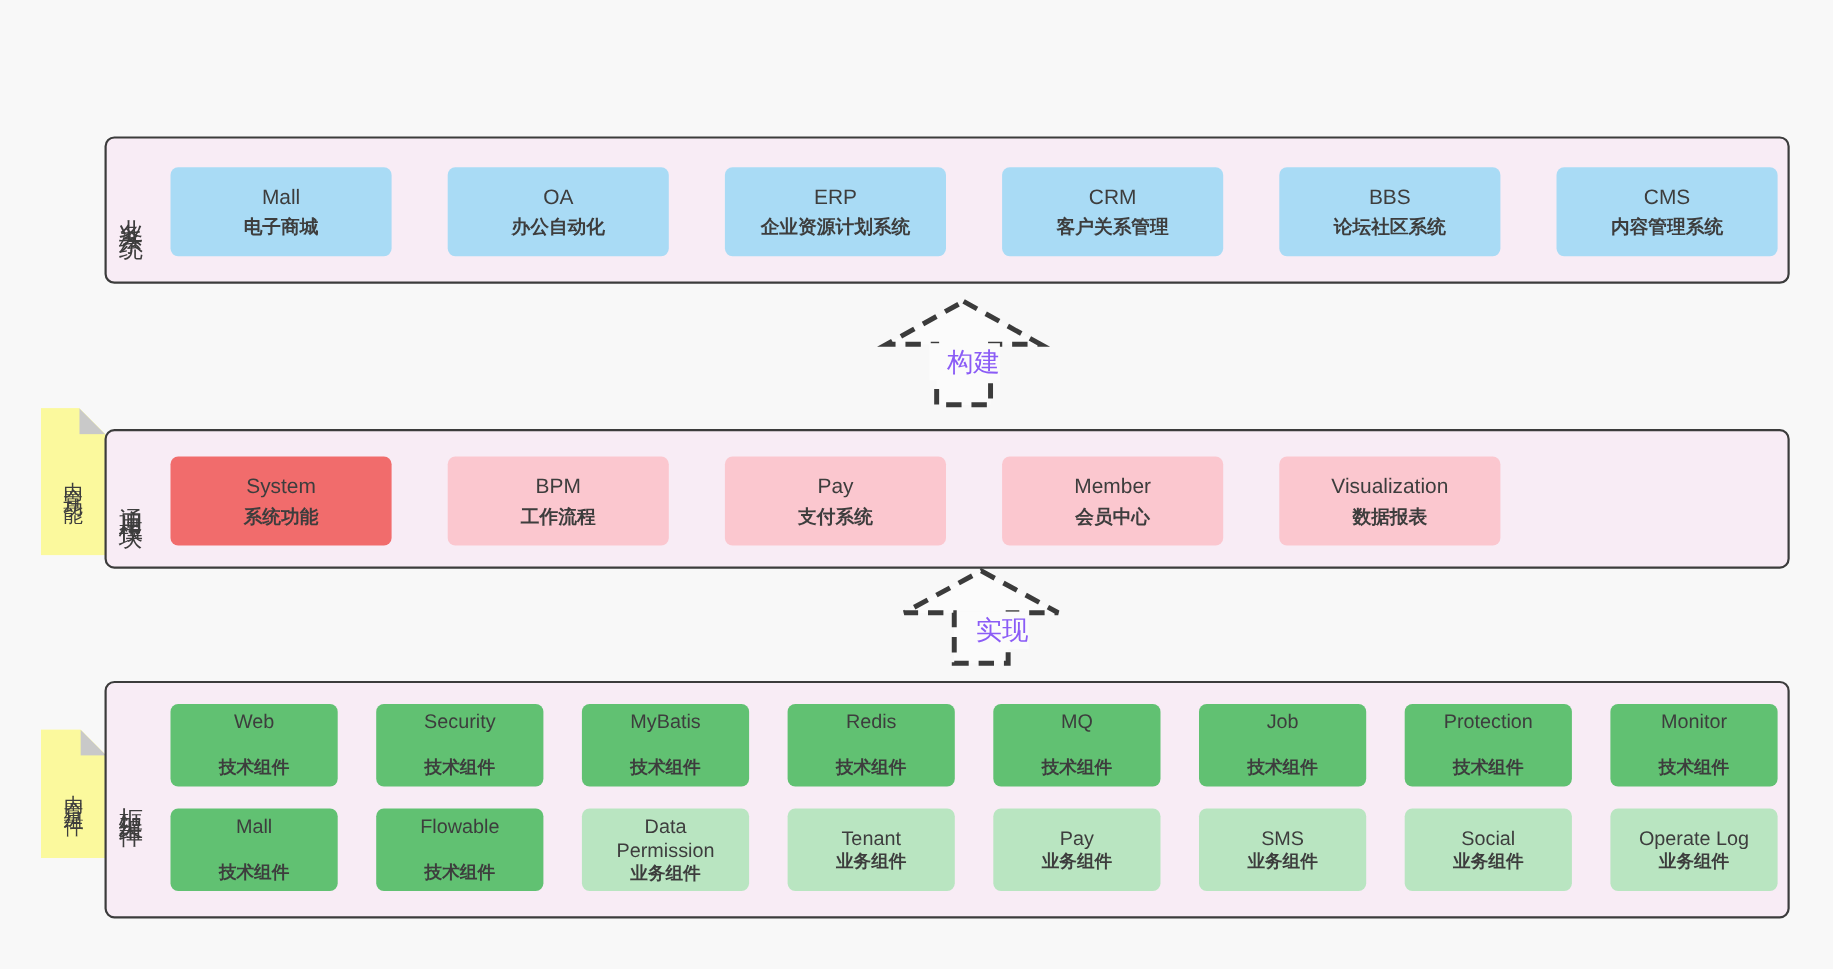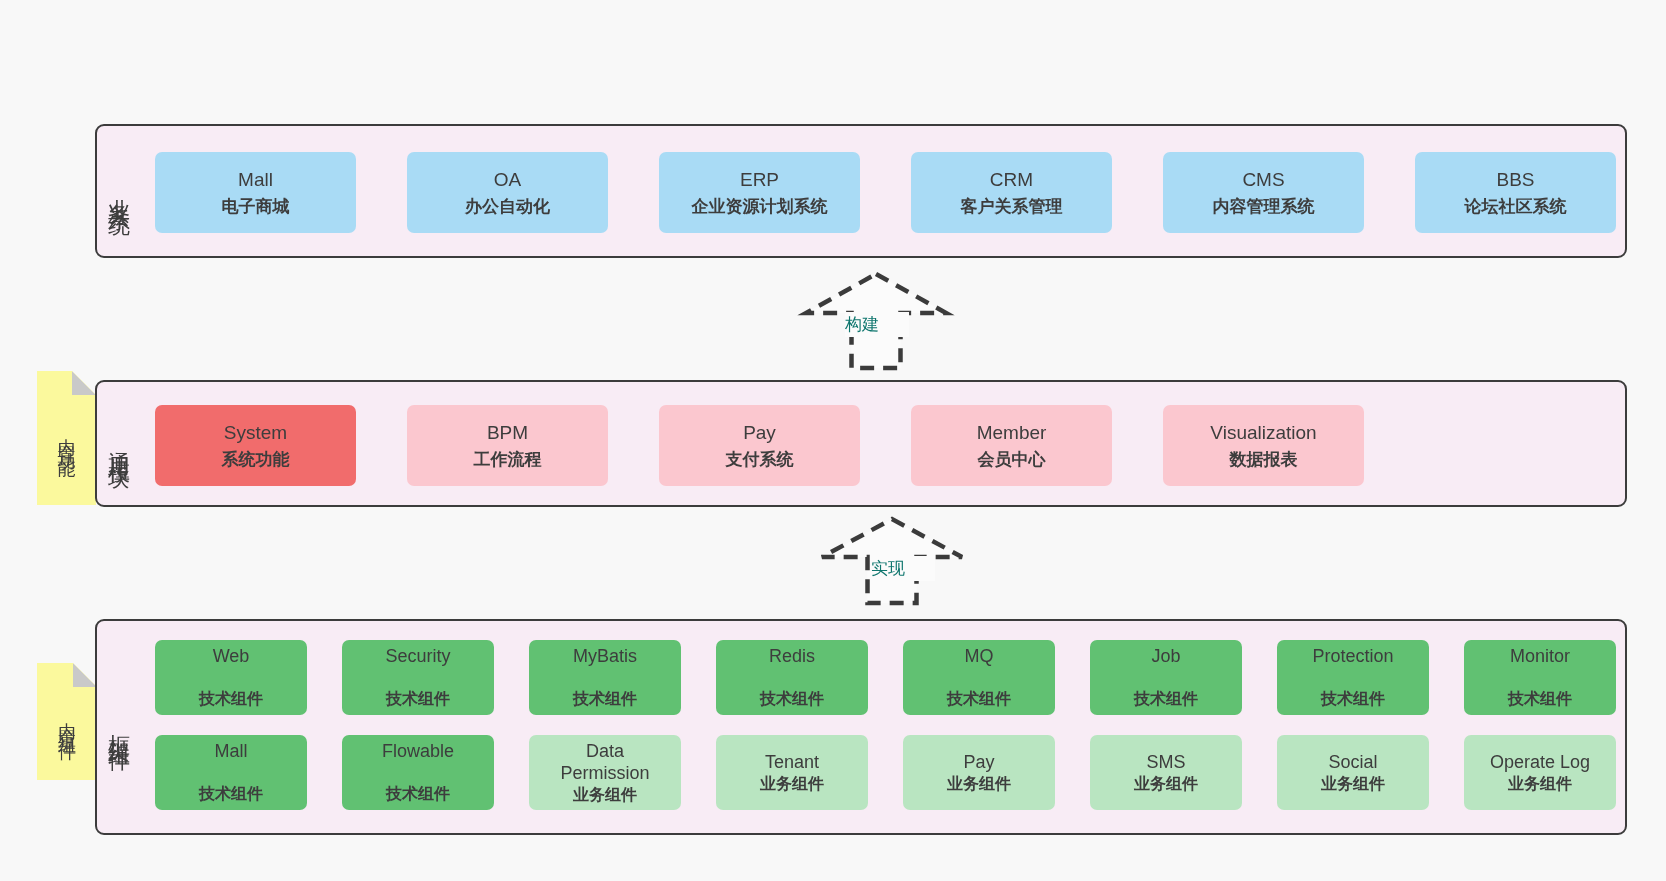--- a/index.html
+++ b/index.html
@@ -15,21 +15,21 @@
   
   .section{
     position:absolute;left:95px;width:1532px;
     background:#f8ecf5;
     border:2.5px solid #3c3c3c;
     border-radius:9px;
     box-sizing:border-box;
     z-index:1;
   }
   #sec-business{top:124px;height:134px;}
-  #sec-modules{top:380px;height:127px;}
+  #sec-modules{top:390px;height:127px;}
   #sec-framework{top:619px;height:216px;}
 
   .vlabel{
     position:absolute;left:11px;top:50%;
     transform:translateY(-50%);
     writing-mode:vertical-rl;text-orientation:upright;
     font-size:22px;letter-spacing:5px;line-height:1;
     color:#3d3d3d;white-space:nowrap;
   }
 
@@ -87,22 +87,22 @@
   .arrow-svg{position:absolute;z-index:2;overflow:visible;}
   #arrow-build{left:800px;top:268px;}
   #arrow-implement{left:816px;top:513px;}
   .arrow-shape{
     fill:#fbfbfb;
     stroke:#3b3b3b;stroke-width:4.5;
     stroke-dasharray:14 9;stroke-linejoin:miter;
   }
   .arrow-label{
     position:absolute;z-index:3;
-    width:64px;text-align:left;
-    font-size:17px;color:#0f766e;
+    width:64px;text-align:right;
+    font-size:24px;color:#8b5cf6;
     background:#fbfbfb;padding:1px 0;
   }
   #label-build{left:845px;top:312px;}
   #label-implement{left:871px;top:556px;}
 </style>
 </head>
 <body>
 
 <div id="canvas">
 
@@ -119,26 +119,26 @@
       </div>
       <div class="box box-wide blue">
         <div class="box-name">ERP</div>
         <div class="box-desc">企业资源计划系统</div>
       </div>
       <div class="box box-wide blue">
         <div class="box-name">CRM</div>
         <div class="box-desc">客户关系管理</div>
       </div>
       <div class="box box-wide blue">
+        <div class="box-name">BBS</div>
+        <div class="box-desc">论坛社区系统</div>
+      </div>
+      <div class="box box-wide blue">
         <div class="box-name">CMS</div>
         <div class="box-desc">内容管理系统</div>
-      </div>
-      <div class="box box-wide blue">
-        <div class="box-name">BBS</div>
-        <div class="box-desc">论坛社区系统</div>
       </div>
     </div>
   </div>
 
   <svg class="arrow-svg" id="arrow-build" width="152" height="106">
     <polygon class="arrow-shape" points="76,6 146,45 100.5,45 100.5,100 51.5,100 51.5,45 6,45"></polygon>
   </svg>
   <div class="arrow-label" id="label-build">构建</div>
 
   <div class="note" id="note-modules">

